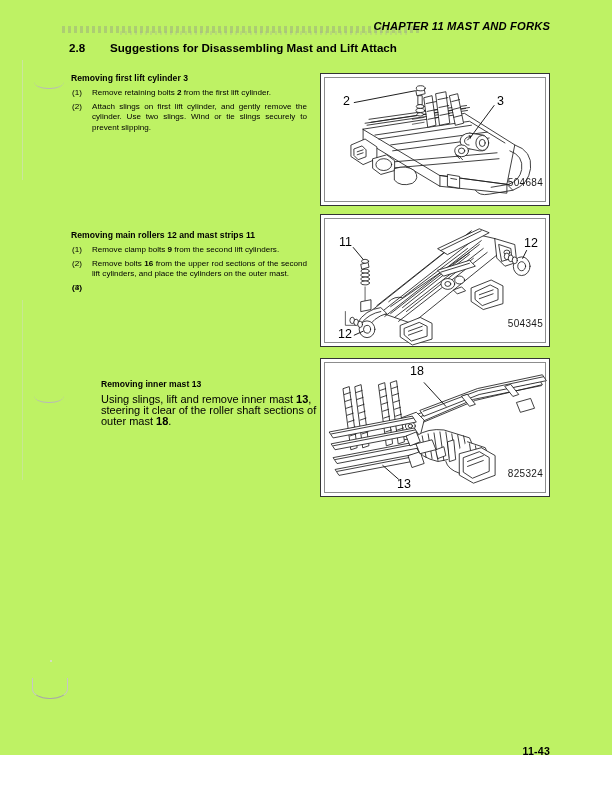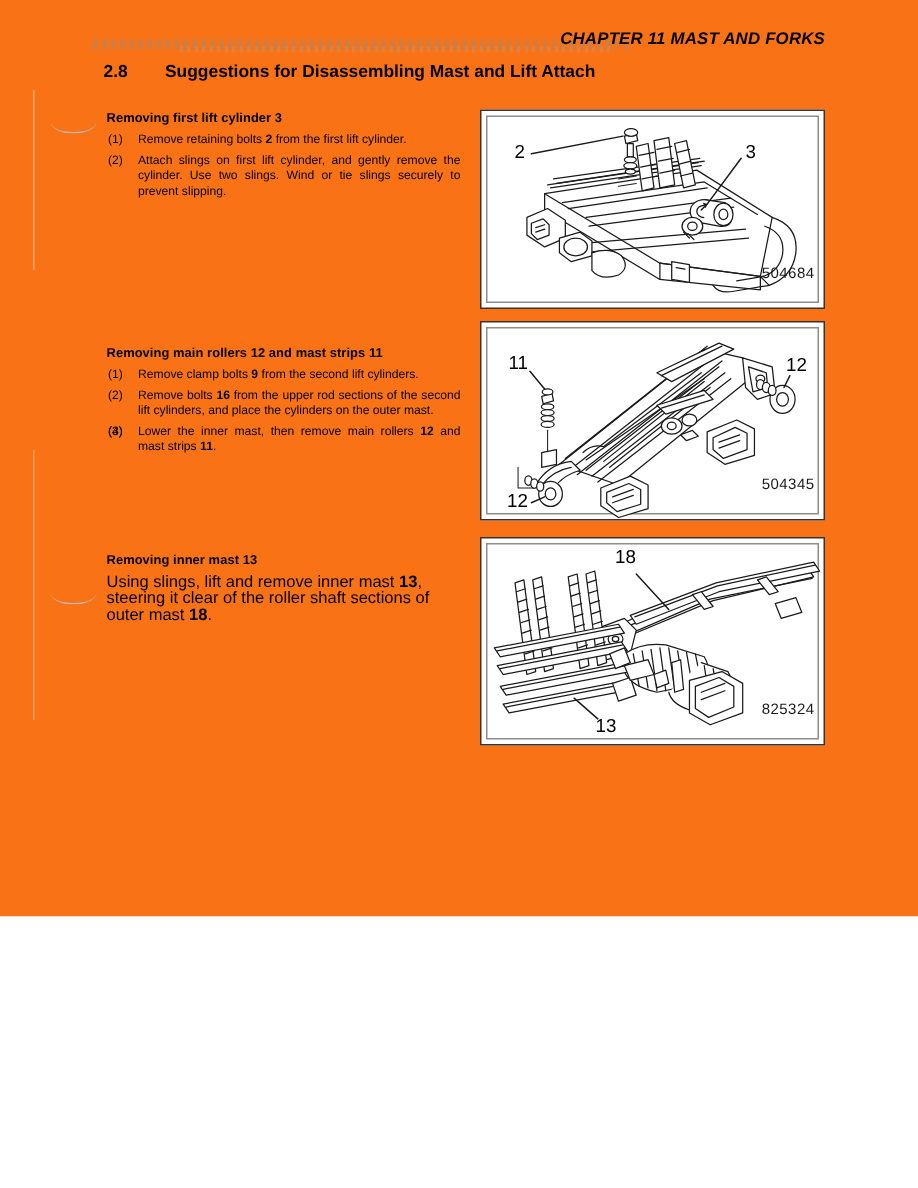--- a/index.html
+++ b/index.html
@@ -7,23 +7,23 @@
     padding: 0;
     background: #ffffff;
   }
   body {
     font-family: "Liberation Sans", sans-serif;
     color: #000000;
   }
   #page {
     position: relative;
     width: 612px;
-    height: 611px;
+    height: 755px;
     overflow: hidden;
-    background: #f97316;
+    background: #bef264;
     filter: none;
   }
 
   
   .scan-streak {
     position: absolute;
     left: 62px;
     top: 26px;
     width: 360px;
     height: 7px;
@@ -214,26 +214,25 @@
       </li>
       <li>
         <span class="marker">(2)</span>
         <span>Remove bolts <b>16</b> from the upper rod sections of the second lift cylinders, and place the cylinders on the outer mast.</span>
       </li>
       <li>
         <span class="marker">(3)</span>
       </li>
       <li>
         <span class="marker">(4)</span>
-        <span>Lower the inner mast, then remove main rollers <b>12</b> and mast strips <b>11</b>.</span>
       </li>
     </ol>
   </div>
 
-  <div class="block" style="top:368px;">
+  <div class="block" style="top:379px;margin-left:30px;">
     <p class="block-title">Removing inner mast 13</p>
     <div class="para">Using slings, lift and remove inner mast <b>13</b>, steering it clear of the roller shaft sections of outer mast <b>18</b>.</div>
   </div>
 
   <div class="figbox" id="fig1">
     <div class="inner-frame"></div>
     <svg class="fig-svg" viewBox="0 0 230 133">
       <g fill="none" stroke="#1b1b1b" stroke-width="0.85" stroke-linejoin="round" stroke-linecap="round">
 
         <path d="M42 56 L145 40 L196 72 L188 112 L120 103 Z" fill="#fff"></path>

